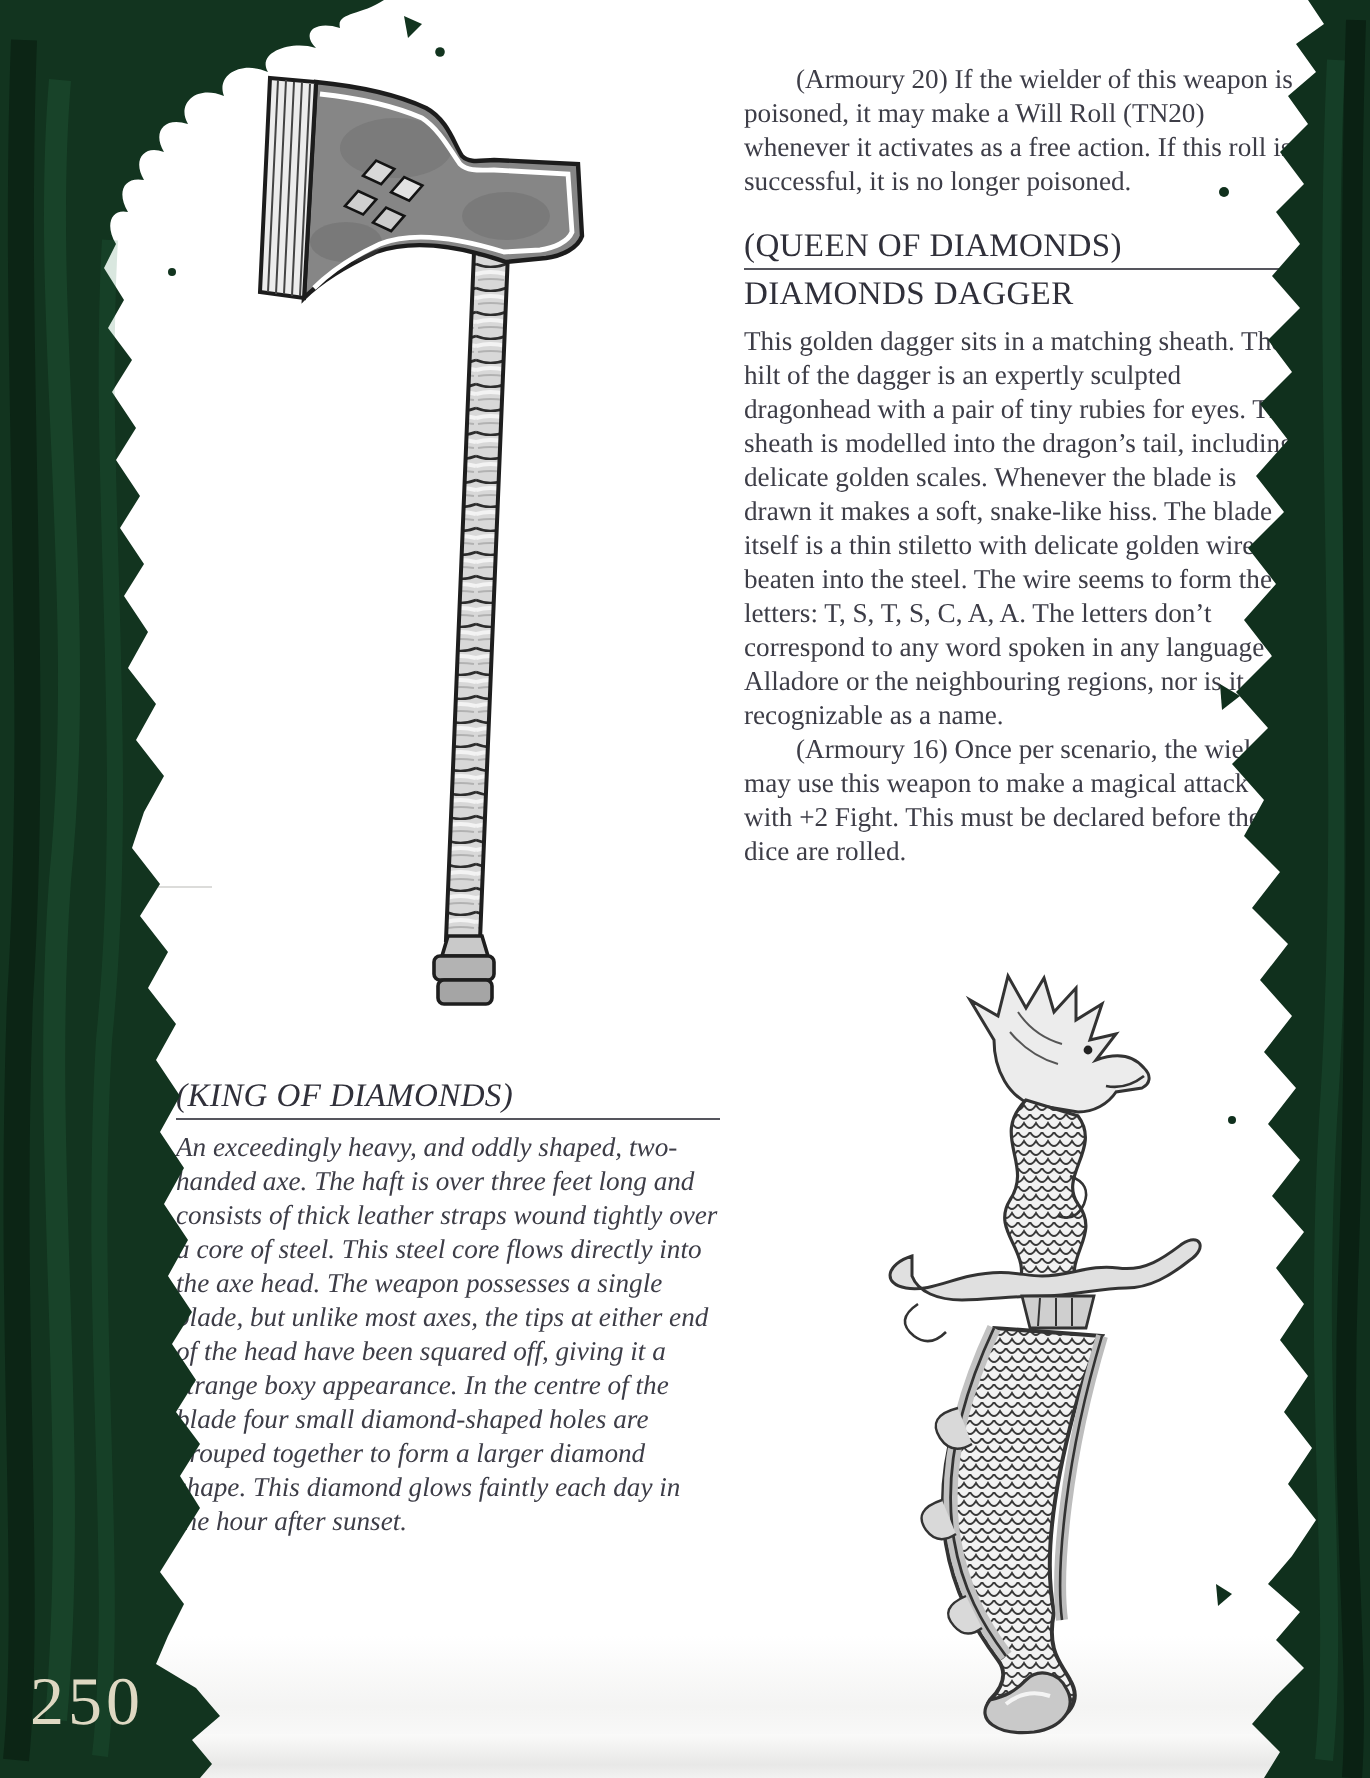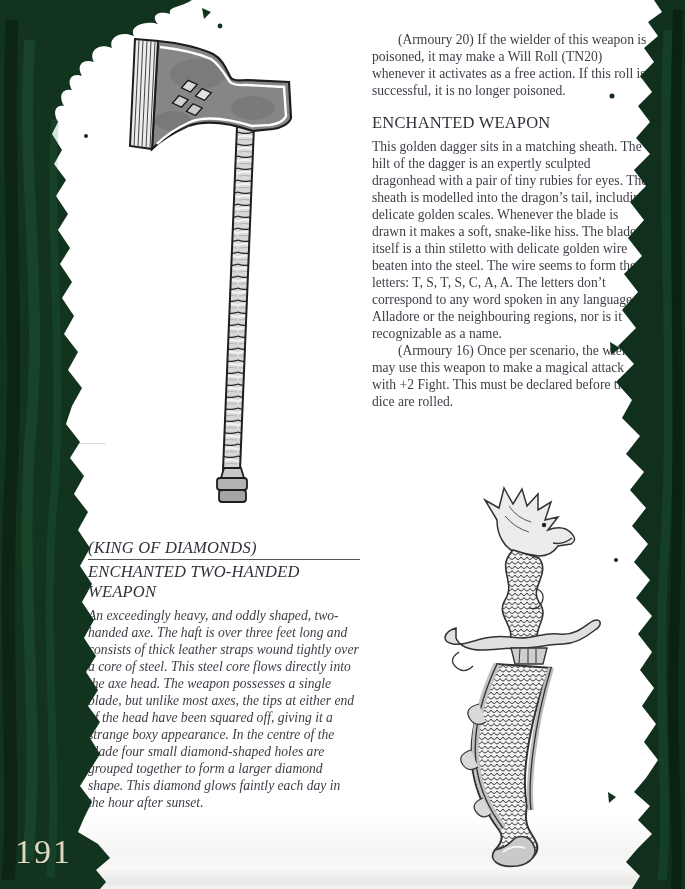--- a/index.html
+++ b/index.html
@@ -113,30 +113,30 @@
     <path d="M46,274 q-15,5 -8,15 q6,8 15,2" fill="#d9d9d9" stroke="#333333" stroke-width="1.2"></path>
     <path d="M58,322 q-14,6 -6,15 q6,7 14,1" fill="#d9d9d9" stroke="#333333" stroke-width="1.2"></path>
     <path d="M70,374 C62,384 74,392 92,390 C106,388 114,378 108,368 C104,360 94,358 88,364 C82,370 78,372 70,374 Z" fill="#c9c9c9" stroke="#333333" stroke-width="1.6"></path>
     <path d="M78,376 q10,-8 22,-4" stroke="#ffffff" stroke-width="2" fill="none" opacity="0.8"></path>
   </g>
 </svg>
 
 <div class="col col-right">
   <p class="para para-indent">(Armoury 20) If the wielder of this weapon is poisoned, it may make a Will Roll (TN20) whenever it activates as a free action. If this roll is successful, it is no longer poisoned.</p>
   <div class="section">
-    <div class="heading-rest">ENCHANTED WEAPON</div>
+    <div class="heading-line1">(QUEEN OF DIAMONDS)</div>
+    <div class="heading-rest">DIAMONDS DAGGER</div>
     <p class="para body-block">This golden dagger sits in a matching sheath. The hilt of the dagger is an expertly sculpted dragonhead with a pair of tiny rubies for eyes. The sheath is modelled into the dragon’s tail, including delicate golden scales. Whenever the blade is drawn it makes a soft, snake-like hiss. The blade itself is a thin stiletto with delicate golden wire beaten into the steel. The wire seems to form the letters: T, S, T, S, C, A, A. The letters don’t correspond to any word spoken in any language in Alladore or the neighbouring regions, nor is it recognizable as a name.</p>
     <p class="para para-indent">(Armoury 16) Once per scenario, the wielder may use this weapon to make a magical attack with +2 Fight. This must be declared before the dice are rolled.</p>
   </div>
 </div>
 
 <div class="col col-left">
   <div class="section" style="margin-top:0">
     <div class="heading-line1">(KING OF DIAMONDS)</div>
-    <div class="heading-rest">ENCHANTED TWO-HANDED WEAPON</div>
     <p class="para body-block">An exceedingly heavy, and oddly shaped, two-handed axe. The haft is over three feet long and consists of thick leather straps wound tightly over a core of steel. This steel core flows directly into the axe head. The weapon possesses a single blade, but unlike most axes, the tips at either end of the head have been squared off, giving it a strange boxy appearance. In the centre of the blade four small diamond-shaped holes are grouped together to form a larger diamond shape. This diamond glows faintly each day in the hour after sunset.</p>
   </div>
 </div>
 
 <svg class="border-svg" width="685" height="889" viewBox="0 0 685 889">
 
   <path d="M0,0 L192,0 C180,8 168,6 170,14 C158,10 150,16 158,24 C146,20 128,26 134,36 C120,30 108,38 112,48 C98,42 88,52 94,62 C82,58 76,66 82,76 C72,72 66,80 72,90 C62,88 58,96 64,106 C56,104 52,112 58,122
            L52,134 L62,150 L54,164 L66,180 L56,196 L68,214 L58,230 L70,248 L60,264 L72,282 L62,298 L74,316 L64,334 L78,352 L68,370 L82,388 L72,406 L66,424 L80,442 L70,458 L84,476 L74,494 L88,512 L78,530 L90,548 L80,566 L92,584 L82,602 L94,620 L84,638 L96,656 L86,672 L98,690 L88,706 L100,722 L90,738 L100,754 L90,770 L80,786 L92,802 L84,818 L78,832 L98,844 L110,858 L96,870 L106,882 L100,889 L0,889 Z" fill="#12341f"></path>
   <path d="M30,40 C20,160 44,300 30,440 C20,580 40,720 28,860" stroke="#2d7a4f" stroke-width="11" fill="none" opacity="0.22"></path>
   <path d="M55,120 C48,240 66,380 52,520 C44,660 60,790 50,878" stroke="#2d7a4f" stroke-width="8" fill="none" opacity="0.18"></path>
@@ -147,13 +147,13 @@
 
   <path d="M685,0 L654,0 L662,12 L648,22 L658,36 L644,48 L654,62 L640,76 L652,92 L638,106 L650,122 L636,138 L650,154 L634,170 L646,186 L630,202 L644,220 L628,238 L642,256 L624,274 L638,292 L622,310 L636,328 L618,346 L634,364 L616,382 L632,400 L622,418 L640,436 L626,454 L644,472 L630,490 L646,508 L632,526 L648,544 L634,562 L650,580 L636,598 L652,616 L638,634 L652,652 L640,670 L654,688 L642,706 L656,724 L644,742 L658,760 L646,778 L634,792 L650,806 L638,820 L652,834 L638,848 L626,862 L640,876 L632,889 L685,889 Z" fill="#10301d"></path>
   <path d="M668,30 C660,200 676,380 664,560 C656,700 670,800 662,880" stroke="#2d7a4f" stroke-width="9" fill="none" opacity="0.2"></path>
   <path d="M678,10 C672,200 682,420 674,640 C670,760 680,830 676,889" stroke="#04120a" stroke-width="10" fill="none" opacity="0.5"></path>
   <circle cx="612" cy="96" r="2.5" fill="#10301d"></circle>
   <path d="M610,342 l10,6 -9,7 z" fill="#10301d"></path>
   <circle cx="616" cy="560" r="2" fill="#10301d"></circle>
   <path d="M608,792 l8,5 -7,6 z" fill="#10301d"></path>
 </svg>
 
-<div class="page-number">191</div>
+<div class="page-number">250</div>
 
 </body></html>

